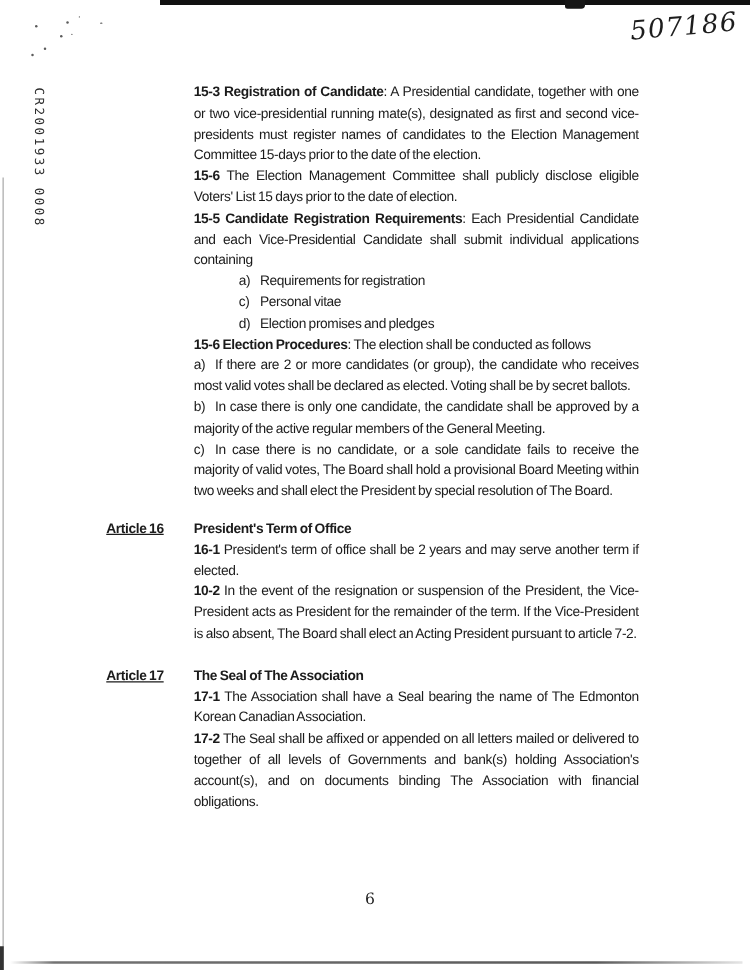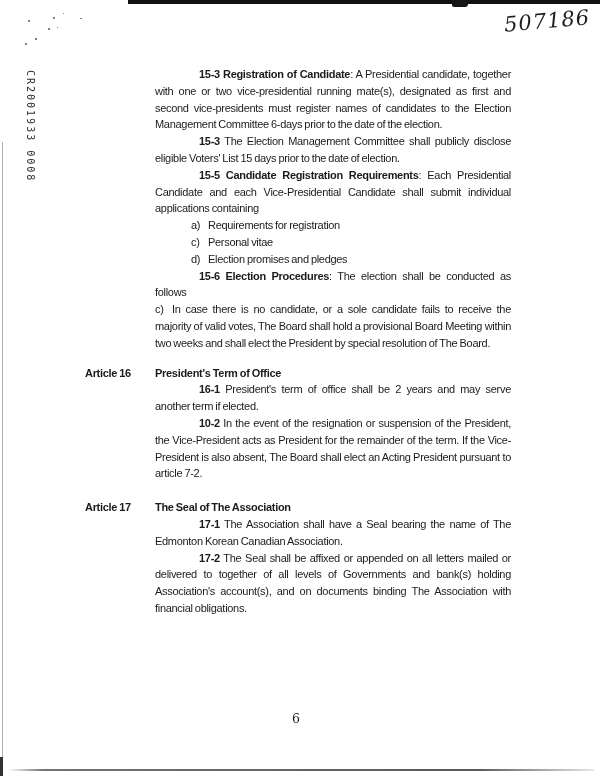--- a/index.html
+++ b/index.html
@@ -26,28 +26,28 @@
     position:absolute;left:36px;top:70px;transform-origin:0 0;transform:rotate(90deg);
     font-family:"DejaVu Sans Mono",monospace;font-size:10px;letter-spacing:2px;
     color:#2e2e2e;white-space:pre;
   }
   
   .content{
     position:absolute;left:155px;top:66px;width:356px;
     font-size:11px;line-height:16.8px;letter-spacing:-0.3px;word-spacing:-0.6px;
   }
   .content p{margin:0;text-align:justify;}
-  .lead{font-weight:bold;margin-left:44px;}
+  .lead{font-weight:bold;}
   .req{margin-left:36px;white-space:nowrap;}
   .marker{display:inline-block;width:17px;}
   .sub{margin-left:35px;}
   .article{margin-top:13px;}
   .article.a17{margin-top:17px;}
   .article-heading{position:relative;font-weight:bold;}
-  .article-label{position:absolute;left:-70px;top:0;}
+  .article-label{position:absolute;left:-70px;top:0;text-decoration:underline;}
   .page-number{
     position:absolute;left:272px;top:711px;width:48px;text-align:center;
     font-family:"DejaVu Serif",serif;font-size:12.5px;color:#222;
   }
 </style>
 </head>
 <body>
 
 <div class="page">
 
@@ -64,32 +64,34 @@
   <div class="speck" style="left:57px;top:27px;width:1px;height:1px;"></div>
   <div class="speck" style="left:35px;top:38px;width:2px;height:2px;"></div>
   <div class="speck" style="left:25px;top:43px;width:2px;height:2px;"></div>
 
   <div class="handwritten">507186</div>
 
   <div class="side-code">CR2001933 0008</div>
 
   <div class="content">
 
-    <p><span class="lead">15-3 Registration of Candidate</span><span>: A Presidential candidate, together with one or two vice-presidential running mate(s), designated as first and second vice-presidents must register names of candidates to the Election Management Committee 6-days prior to the date of the election.</span></p>
+    <p><span class="lead">15-3 Registration of Candidate</span><span>: A Presidential candidate, together with one or two vice-presidential running mate(s), designated as first and second vice-presidents must register names of candidates to the Election Management Committee 15-days prior to the date of the election.</span></p>
 
-    <p><span class="lead">15-3</span><span> The Election Management Committee shall publicly disclose eligible Voters' List 15 days prior to the date of election.</span></p>
+    <p><span class="lead">15-6</span><span> The Election Management Committee shall publicly disclose eligible Voters' List 15 days prior to the date of election.</span></p>
 
     <p><span class="lead">15-5 Candidate Registration Requirements</span><span>: Each Presidential Candidate and each Vice-Presidential Candidate shall submit individual applications containing</span></p>
 
     <div class="req"><span class="marker">a)</span><span>Requirements for registration</span></div>
     <div class="req"><span class="marker">c)</span><span>Personal vitae</span></div>
     <div class="req"><span class="marker">d)</span><span>Election promises and pledges</span></div>
 
     <p><span class="lead">15-6 Election Procedures</span><span>: The election shall be conducted as follows</span></p>
 
+    <p class="sub"><span class="marker">a)</span><span>If there are 2 or more candidates (or group), the candidate who receives most valid votes shall be declared as elected. Voting shall be by secret ballots.</span></p>
+    <p class="sub"><span class="marker">b)</span><span>In case there is only one candidate, the candidate shall be approved by a majority of the active regular members of the General Meeting.</span></p>
     <p class="sub"><span class="marker">c)</span><span>In case there is no candidate, or a sole candidate fails to receive the majority of valid votes, The Board shall hold a provisional Board Meeting within two weeks and shall elect the President by special resolution of The Board.</span></p>
 
     <div class="article">
       <div class="article-heading">
         <span class="article-label">Article 16</span>
         <span>President's Term of Office</span>
       </div>
       <p><span class="lead">16-1</span><span> President's term of office shall be 2 years and may serve another term if elected.</span></p>
       <p><span class="lead">10-2</span><span> In the event of the resignation or suspension of the President, the Vice-President acts as President for the remainder of the term. If the Vice-President is also absent, The Board shall elect an Acting President pursuant to article 7-2.</span></p>
     </div>

